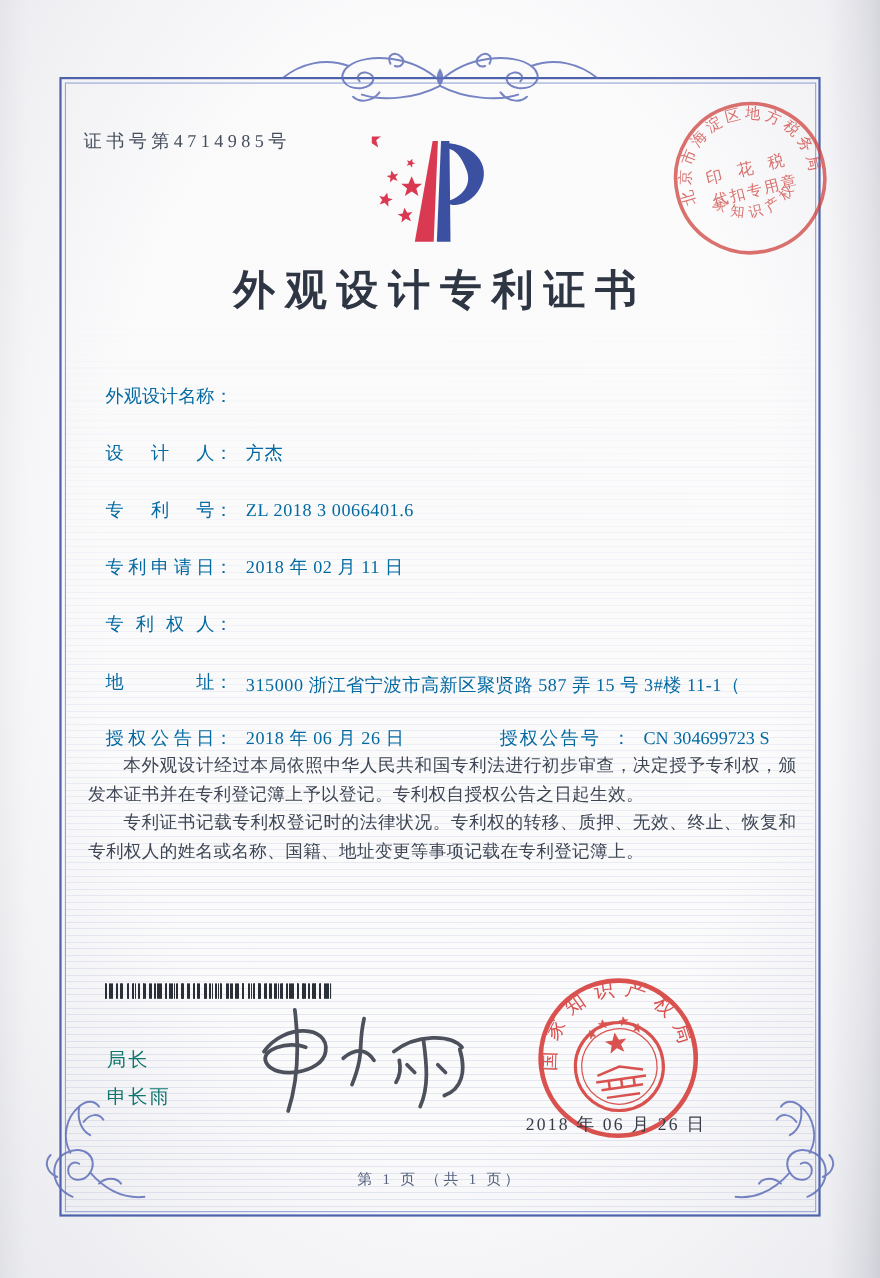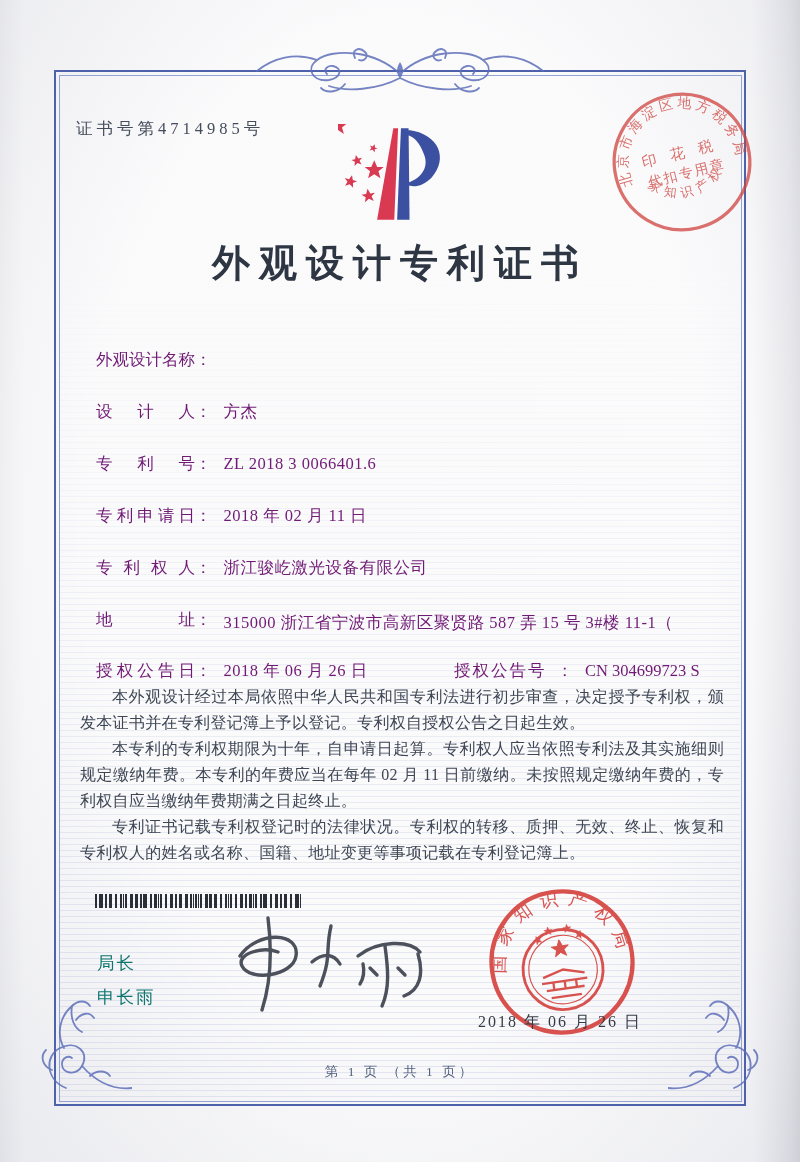--- a/index.html
+++ b/index.html
@@ -33,21 +33,21 @@
   
   .cert-number{position:absolute;left:76px;top:118px;font-size:16.5px;letter-spacing:4px;color:#454d5c;}
   .logo{position:absolute;left:338px;top:124px;width:124px;height:100px;}
   .tax-stamp{position:absolute;left:604px;top:84px;width:156px;height:156px;opacity:.85;}
   .title{
     position:absolute;left:0;top:238px;width:100%;text-align:center;
     font-size:38px;font-weight:bold;letter-spacing:9px;color:#2e3644;
   }
   
   .content{position:absolute;left:96px;top:348px;width:620px;}
-  .row{display:flex;align-items:flex-start;font-size:16.5px;color:#701a75;margin-bottom:29px;line-height:23px;position:relative;}
+  .row{display:flex;align-items:flex-start;font-size:16.5px;color:#0369a1;margin-bottom:29px;line-height:23px;position:relative;}
   .row .lbl{display:inline-block;width:6em;text-align:justify;text-align-last:justify;white-space:nowrap;}
   .row .colon{margin-right:12px;}
   .row .val{flex:1;letter-spacing:.5px;}
   .row-address{margin-bottom:22px;}
   .row-address .val span{display:block;line-height:29px;}
   .grant-right{position:absolute;left:358px;top:0;display:flex;}
   .grant-right .lbl2{letter-spacing:2px;margin-right:10px;}
   
   .paras{position:absolute;left:80px;top:684px;width:644px;}
   .paras p{margin:0;font-size:16px;line-height:26px;text-align:justify;text-indent:2em;color:#3e4654;letter-spacing:.3px;}
@@ -177,21 +177,20 @@
     <span class="val">ZL 2018 3 0066401.6</span>
   </div>
   <div class="row">
     <span class="lbl">专利申请日</span>
       <span class="colon">：</span>
     <span class="val">2018 年 02 月 11 日</span>
   </div>
   <div class="row">
     <span class="lbl">专利权人</span>
       <span class="colon">：</span>
-    <span class="val">浙江骏屹激光设备有限公司</span>
   </div>
   <div class="row row-address">
     <span class="lbl">地址</span>
       <span class="colon">：</span>
     <span class="val">
       <span>315000 浙江省宁波市高新区聚贤路 587 弄 15 号 3#楼 11-1（</span>
     </span>
   </div>
   <div class="row">
     <span class="lbl">授权公告日</span>
@@ -200,21 +199,20 @@
     <span class="grant-right">
       <span class="lbl2">授权公告号</span>
         <span class="colon">：</span>
       <span>CN 304699723 S</span>
     </span>
   </div>
 </div>
 
 <div class="paras">
   <p>本外观设计经过本局依照中华人民共和国专利法进行初步审查，决定授予专利权，颁发本证书并在专利登记簿上予以登记。专利权自授权公告之日起生效。</p>
-  <p>本专利的专利权期限为十年，自申请日起算。专利权人应当依照专利法及其实施细则规定缴纳年费。本专利的年费应当在每年 02 月 11 日前缴纳。未按照规定缴纳年费的，专利权自应当缴纳年费期满之日起终止。</p>
   <p>专利证书记载专利权登记时的法律状况。专利权的转移、质押、无效、终止、恢复和专利权人的姓名或名称、国籍、地址变更等事项记载在专利登记簿上。</p>
 </div>
 
 <div class="barcode"></div>
 
 <div class="officer">
   <div>局长</div>
   <div>申长雨</div>
 </div>
 

